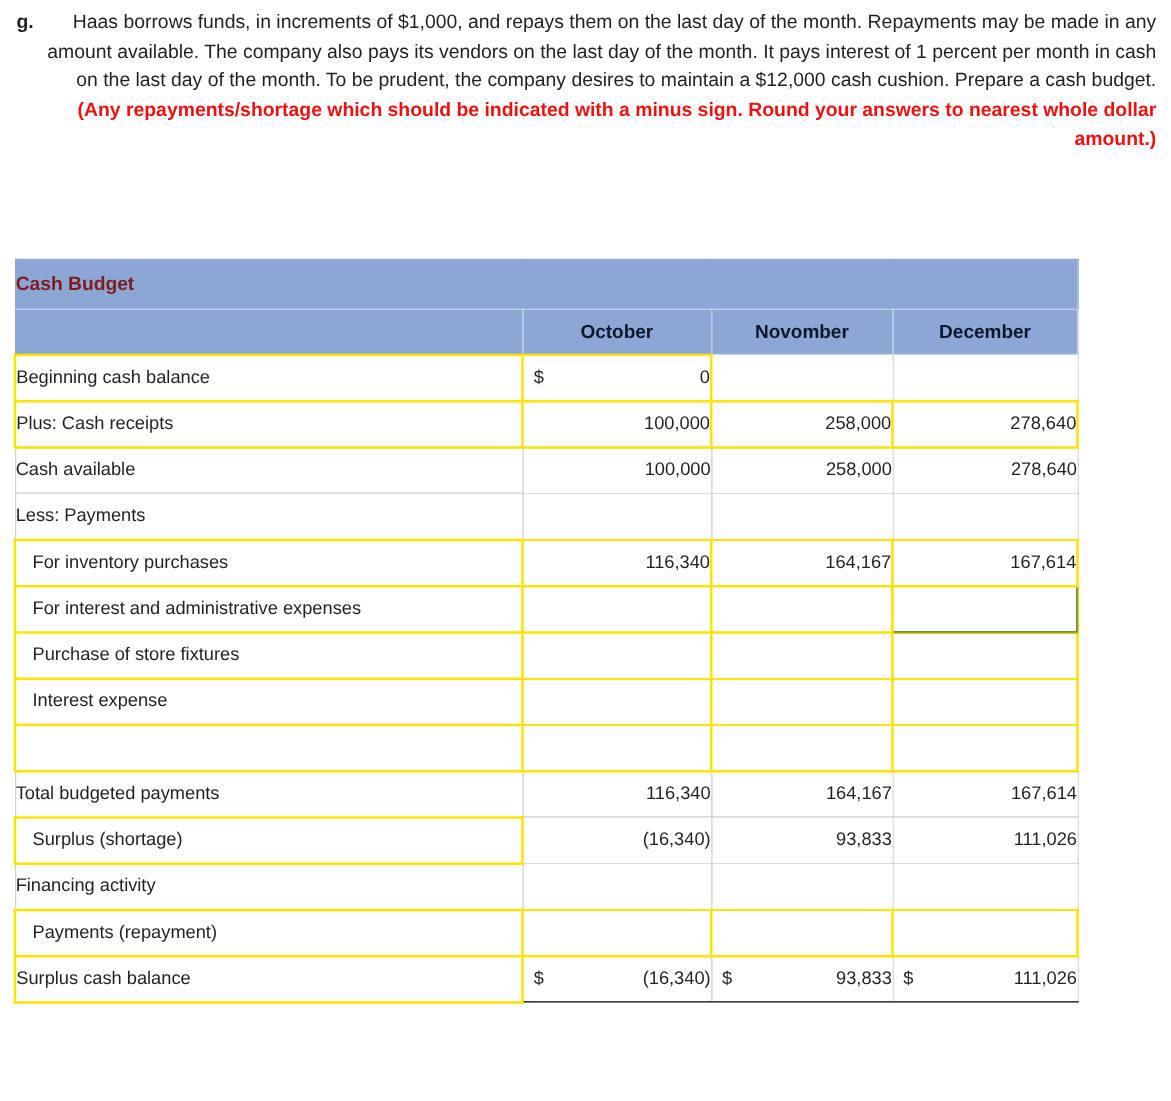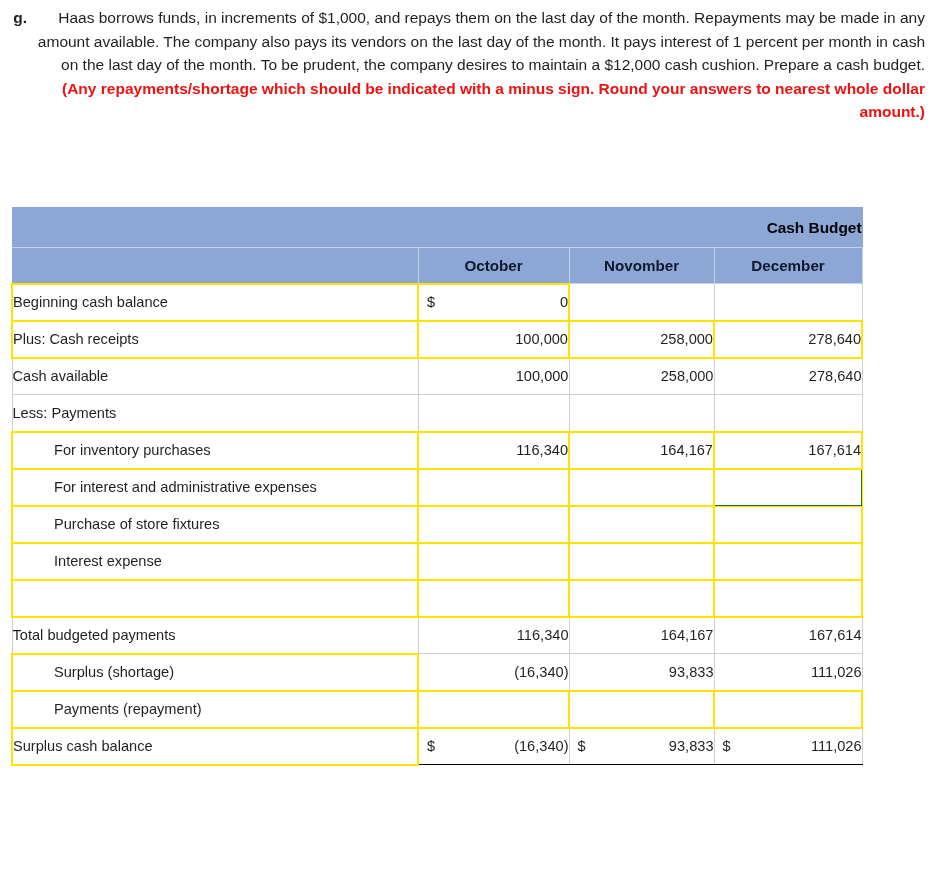--- a/index.html
+++ b/index.html
@@ -73,44 +73,44 @@
     vertical-align: middle;
     font-weight: normal;
     background: #ffffff;
   }
 
   
   .title-band td {
     background: #8ca7d6;
     border: 1px solid #8ca7d6;
     border-bottom: 1px solid #c3d0e8;
-    text-align: right;
+    text-align: left;
     font-weight: bold;
     font-size: 15.4px;
     height: 40px;
-    color: #000000;
+    color: #7f1d1d;
   }
   .month-band td {
     background: #8ca7d6;
     border: 1px solid #c3d0e8;
     border-top: 1px solid #c3d0e8;
     text-align: center;
     font-weight: bold;
     font-size: 15.2px;
     height: 36px;
     color: #0f172a;
   }
   .month-band td.blank { border-left: 1px solid #8ca7d6; }
 
   
   .lab {
     text-align: left;
     padding-left: 9px;
   }
-  .lab.indent { padding-left: 41px; }
+  .lab.indent { padding-left: 13px; }
 
   
   .num {
     position: relative;
     text-align: right;
     padding-right: 10px;
     white-space: nowrap;
   }
   .num .dlr {
     position: absolute;
@@ -229,20 +229,26 @@
         <td class="num rule-top"><span>164,167</span></td>
         <td class="num rule-top"><span>167,614</span></td>
       </tr>
       <tr>
         <td class="lab indent yel">Surplus (shortage)</td>
         <td class="num"><span>(16,340)</span></td>
         <td class="num"><span>93,833</span></td>
         <td class="num"><span>111,026</span></td>
       </tr>
       <tr>
+        <td class="lab plain-lab">Financing activity</td>
+        <td class="num"><span></span></td>
+        <td class="num"><span></span></td>
+        <td class="num"><span></span></td>
+      </tr>
+      <tr>
         <td class="lab indent yel">Payments (repayment)</td>
         <td class="num yel"><span></span></td>
         <td class="num yel"><span></span></td>
         <td class="num yel"><span></span></td>
       </tr>
       <tr>
         <td class="lab yel">Surplus cash balance</td>
         <td class="num rule-top rule-double"><span class="dlr">$</span><span>(16,340)</span></td>
         <td class="num rule-top rule-double"><span class="dlr">$</span><span>93,833</span></td>
         <td class="num rule-top rule-double"><span class="dlr">$</span><span>111,026</span></td>

